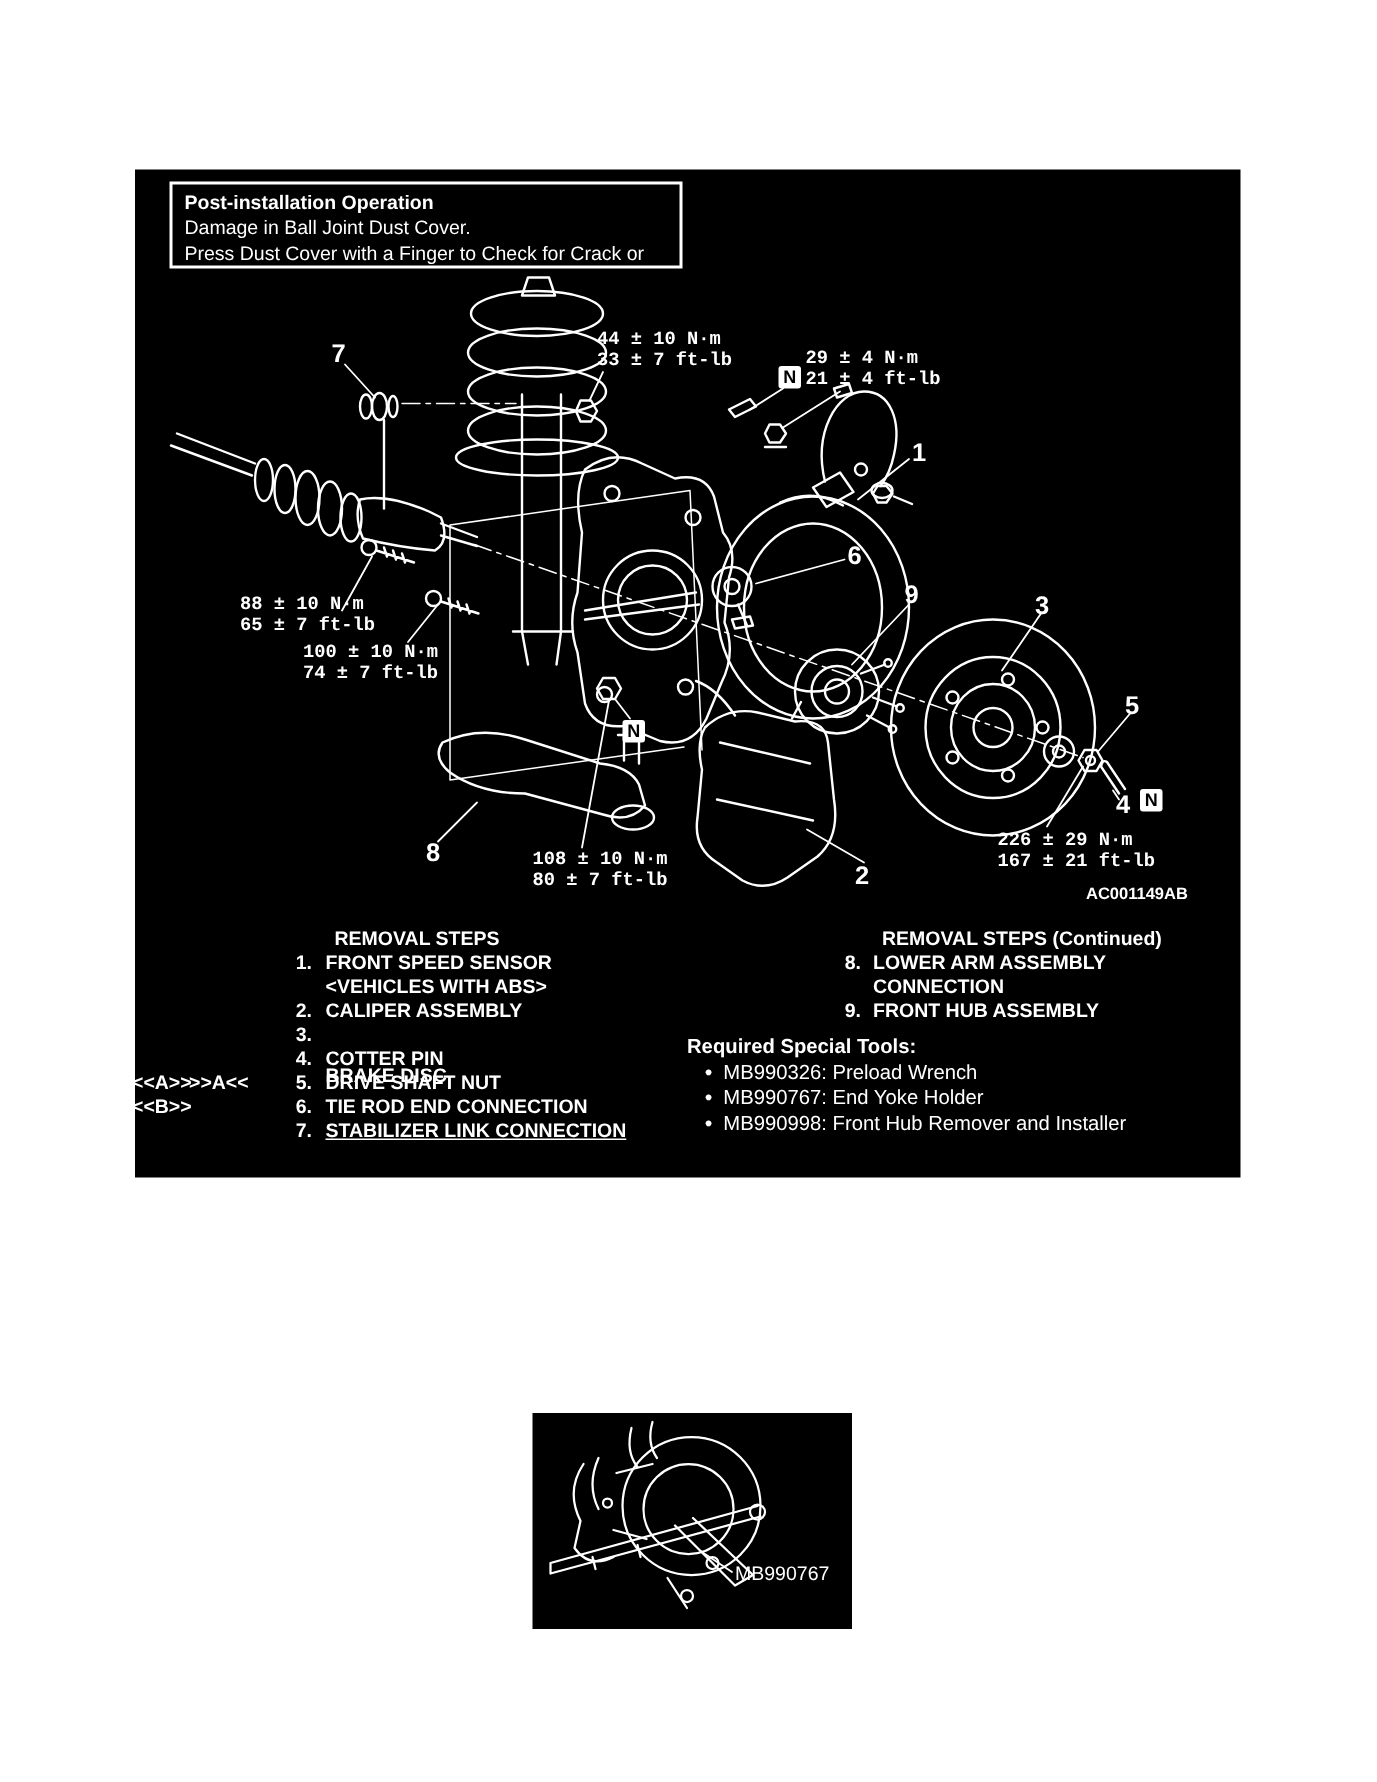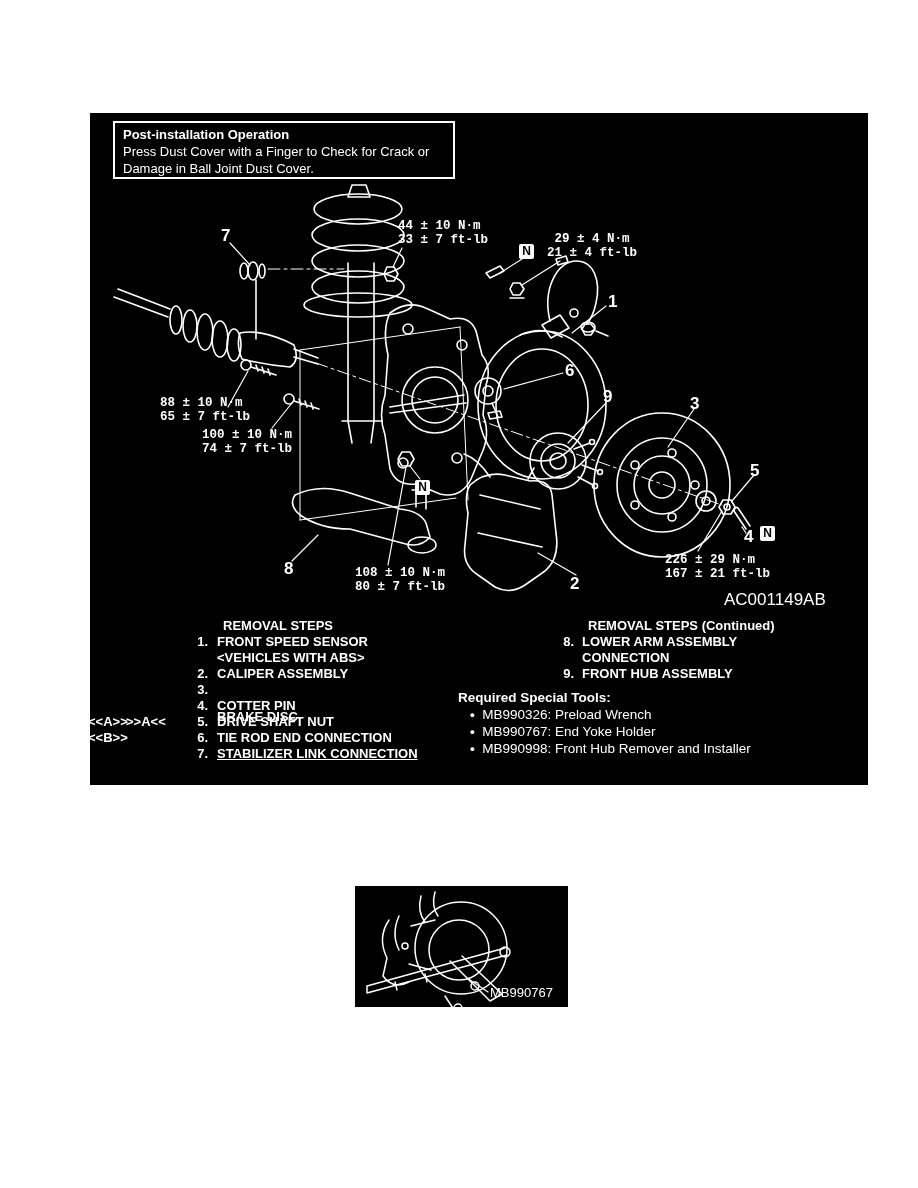--- a/index.html
+++ b/index.html
@@ -1,30 +1,30 @@
 <!DOCTYPE html>
 <html><head>
 <meta charset="utf-8">
 <style>
   html,body{margin:0;padding:0;background:#ffffff;}
   .page{position:relative;width:918px;height:1188px;background:#ffffff;
         font-family:"Liberation Sans",sans-serif;overflow:hidden;}
   .panel{position:absolute;background:#000000;}
-  .panel-main{left:90px;top:113px;width:737px;height:672px;padding-left:41px;}
-  .panel-tool{left:355px;top:886px;width:213px;height:121px;}
+  .panel-main{left:90px;top:113px;width:737px;height:672px;}
+  .panel-tool{left:355px;top:942px;width:213px;height:144px;}
   .art{position:absolute;left:0;top:0;}
   .post-box{position:absolute;left:23px;top:8px;width:342px;height:58px;box-sizing:border-box;
             border:2px solid #ffffff;color:#ffffff;font-size:13px;line-height:17px;
             padding:3px 8px;white-space:nowrap;}
   .post-title{font-weight:bold;}
   .tq{position:absolute;color:#ffffff;font-weight:bold;font-size:12.5px;line-height:14px;white-space:nowrap;font-family:Liberation Mono, monospace;}
   .co{position:absolute;color:#ffffff;font-weight:bold;font-size:17px;line-height:17px;}
   .nbox{position:absolute;width:15px;height:15px;background:#ffffff;color:#000000;
         font-weight:bold;font-size:12px;line-height:15px;text-align:center;border-radius:2px;}
-  .code{position:absolute;color:#ffffff;font-weight:normal;font-size:17px;white-space:nowrap;}
+  .code{position:absolute;color:#ffffff;font-weight:bold;font-size:11px;white-space:nowrap;}
   .lst{position:absolute;color:#ffffff;font-weight:bold;font-size:13px;line-height:16px;white-space:nowrap;}
   .lst-num{width:24px;text-align:right;}
   .tools-item{font-weight:normal;font-size:13.5px;}
   .tools-item::before{content:"\2022\00a0\00a0";font-weight:bold;}
   .tool-label{position:absolute;color:#ffffff;font-size:13px;white-space:nowrap;}
   svg{display:block;}
 </style>
 </head>
 <body>
 
@@ -186,29 +186,29 @@
           <path d="M182 315 L202 290"></path>
           <path d="M298 452 L316 354"></path>
           <path d="M330 366 L320 353"></path>
           <path d="M608 438 L632 398"></path>
         </g>
       </g>
     </svg>
 
     <div class="post-box">
       <div class="post-title">Post-installation Operation</div>
+      <div>Damage in Ball Joint Dust Cover.</div>
       <div>Press Dust Cover with a Finger to Check for Crack or</div>
-      <div>Damage in Ball Joint Dust Cover.</div>
     </div>
 
     <div class="tq" style="left:308px;top:106px;">
       <div>44 ± 10 N·m</div>
         <div>33 ± 7 ft-lb</div>
     </div>
-    <div class="tq" style="left:457px;top:119px;text-align:center;">
+    <div class="tq" style="left:447px;top:119px;">
       <div>29 ± 4 N·m</div>
         <div>21 ± 4 ft-lb</div>
     </div>
     <div class="tq" style="left:70px;top:283px;">
       <div>88 ± 10 N·m</div>
         <div>65 ± 7 ft-lb</div>
     </div>
     <div class="tq" style="left:112px;top:315px;">
       <div>100 ± 10 N·m</div>
         <div>74 ± 7 ft-lb</div>

